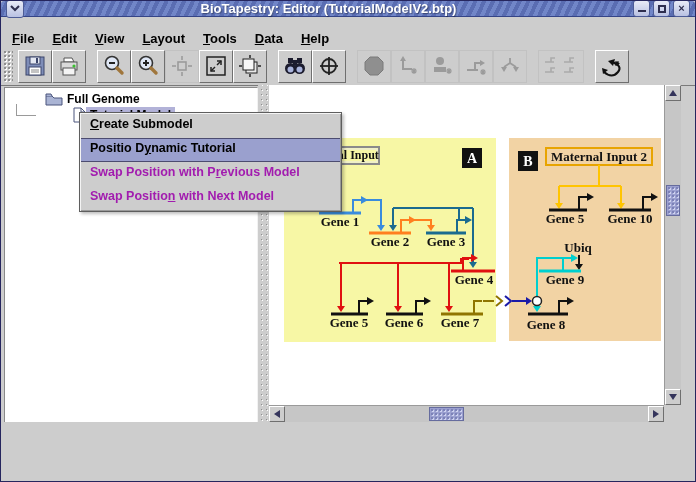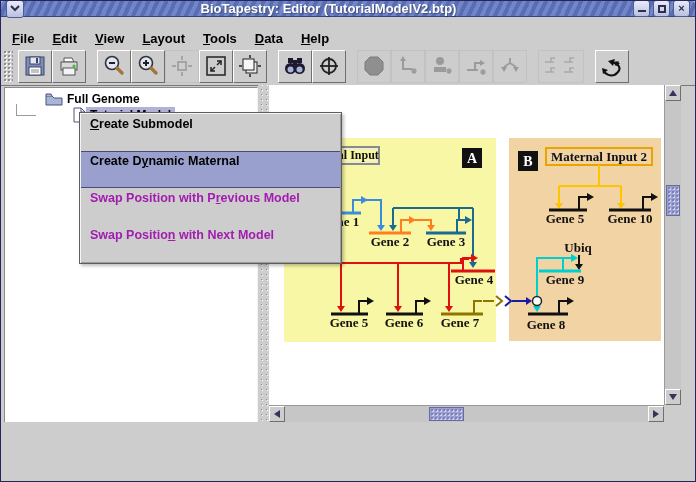--- a/index.html
+++ b/index.html
@@ -60,21 +60,21 @@
   .tri-lf{width:0;height:0;border-top:4px solid transparent;border-bottom:4px solid transparent;border-right:6px solid #35355c;}
   .tri-rt{width:0;height:0;border-top:4px solid transparent;border-bottom:4px solid transparent;border-left:6px solid #35355c;}
   .thumb{position:absolute;background:#9ba0d0;border:1px solid #666c9e;
     background-image:radial-gradient(#7c82b8 30%,transparent 32%),radial-gradient(#ced2ef 30%,transparent 32%);
     background-size:4px 4px;background-position:0 0,1px 1px;}
   .bottomstrip{position:absolute;left:0;top:421px;width:694px;height:59px;background:#cdcdcd;}
   
   .ctxmenu{position:absolute;left:78px;top:111px;width:263px;z-index:50;background:#cdcdcd;
     border:1px solid #5e5e5e;box-shadow:inset 1px 1px 0 #f4f4f4,inset -1px -1px 0 #9a9a9a,2px 2px 3px rgba(0,0,0,.25);
     padding:1px;}
-  .ctx-item{height:37px;line-height:20px;padding-left:9px;font-weight:bold;font-size:12.5px;color:#000;white-space:pre;}
+  .ctx-item{height:24px;line-height:20px;padding-left:9px;font-weight:bold;font-size:12.5px;color:#000;white-space:pre;}
   .ctx-sel{background:#9aa0ce;box-shadow:inset 0 1px 0 #4c4c70,inset 0 -1px 0 #4c4c70;}
   .ctx-dis{color:#a21caf;}
   
   .dtext{font:bold 13px "Liberation Serif",serif;fill:#111;}
   .dtext-sm{font:bold 12px "Liberation Serif",serif;fill:#111;}
   .badgetext{font:bold 14px "Liberation Serif",serif;fill:#ffffff;}
 </style>
 </head>
 <body>
 
@@ -432,18 +432,18 @@
     <div class="sbtn" style="left:379px;top:0;">
         <span class="tri-rt"></span>
       </div>
   </div>
   <div class="scorner"></div>
 
   <div class="bottomstrip"></div>
 
   <div class="ctxmenu">
     <div class="ctx-item"><span></span><span class="mn">C</span><span>reate Submodel</span></div>
-    <div class="ctx-item ctx-sel"><span>Create D</span><span class="mn">y</span><span>namic Maternal</span></div>
+    <div class="ctx-item ctx-sel"><span>Positio D</span><span class="mn">y</span><span>namic Tutorial</span></div>
     <div class="ctx-item ctx-dis"><span>Swap Position with P</span><span class="mn">r</span><span>evious Model</span></div>
     <div class="ctx-item ctx-dis"><span>Swap Positio</span><span class="mn">n</span><span> with Next Model</span></div>
   </div>
 
 </div>
 
 </body></html>

